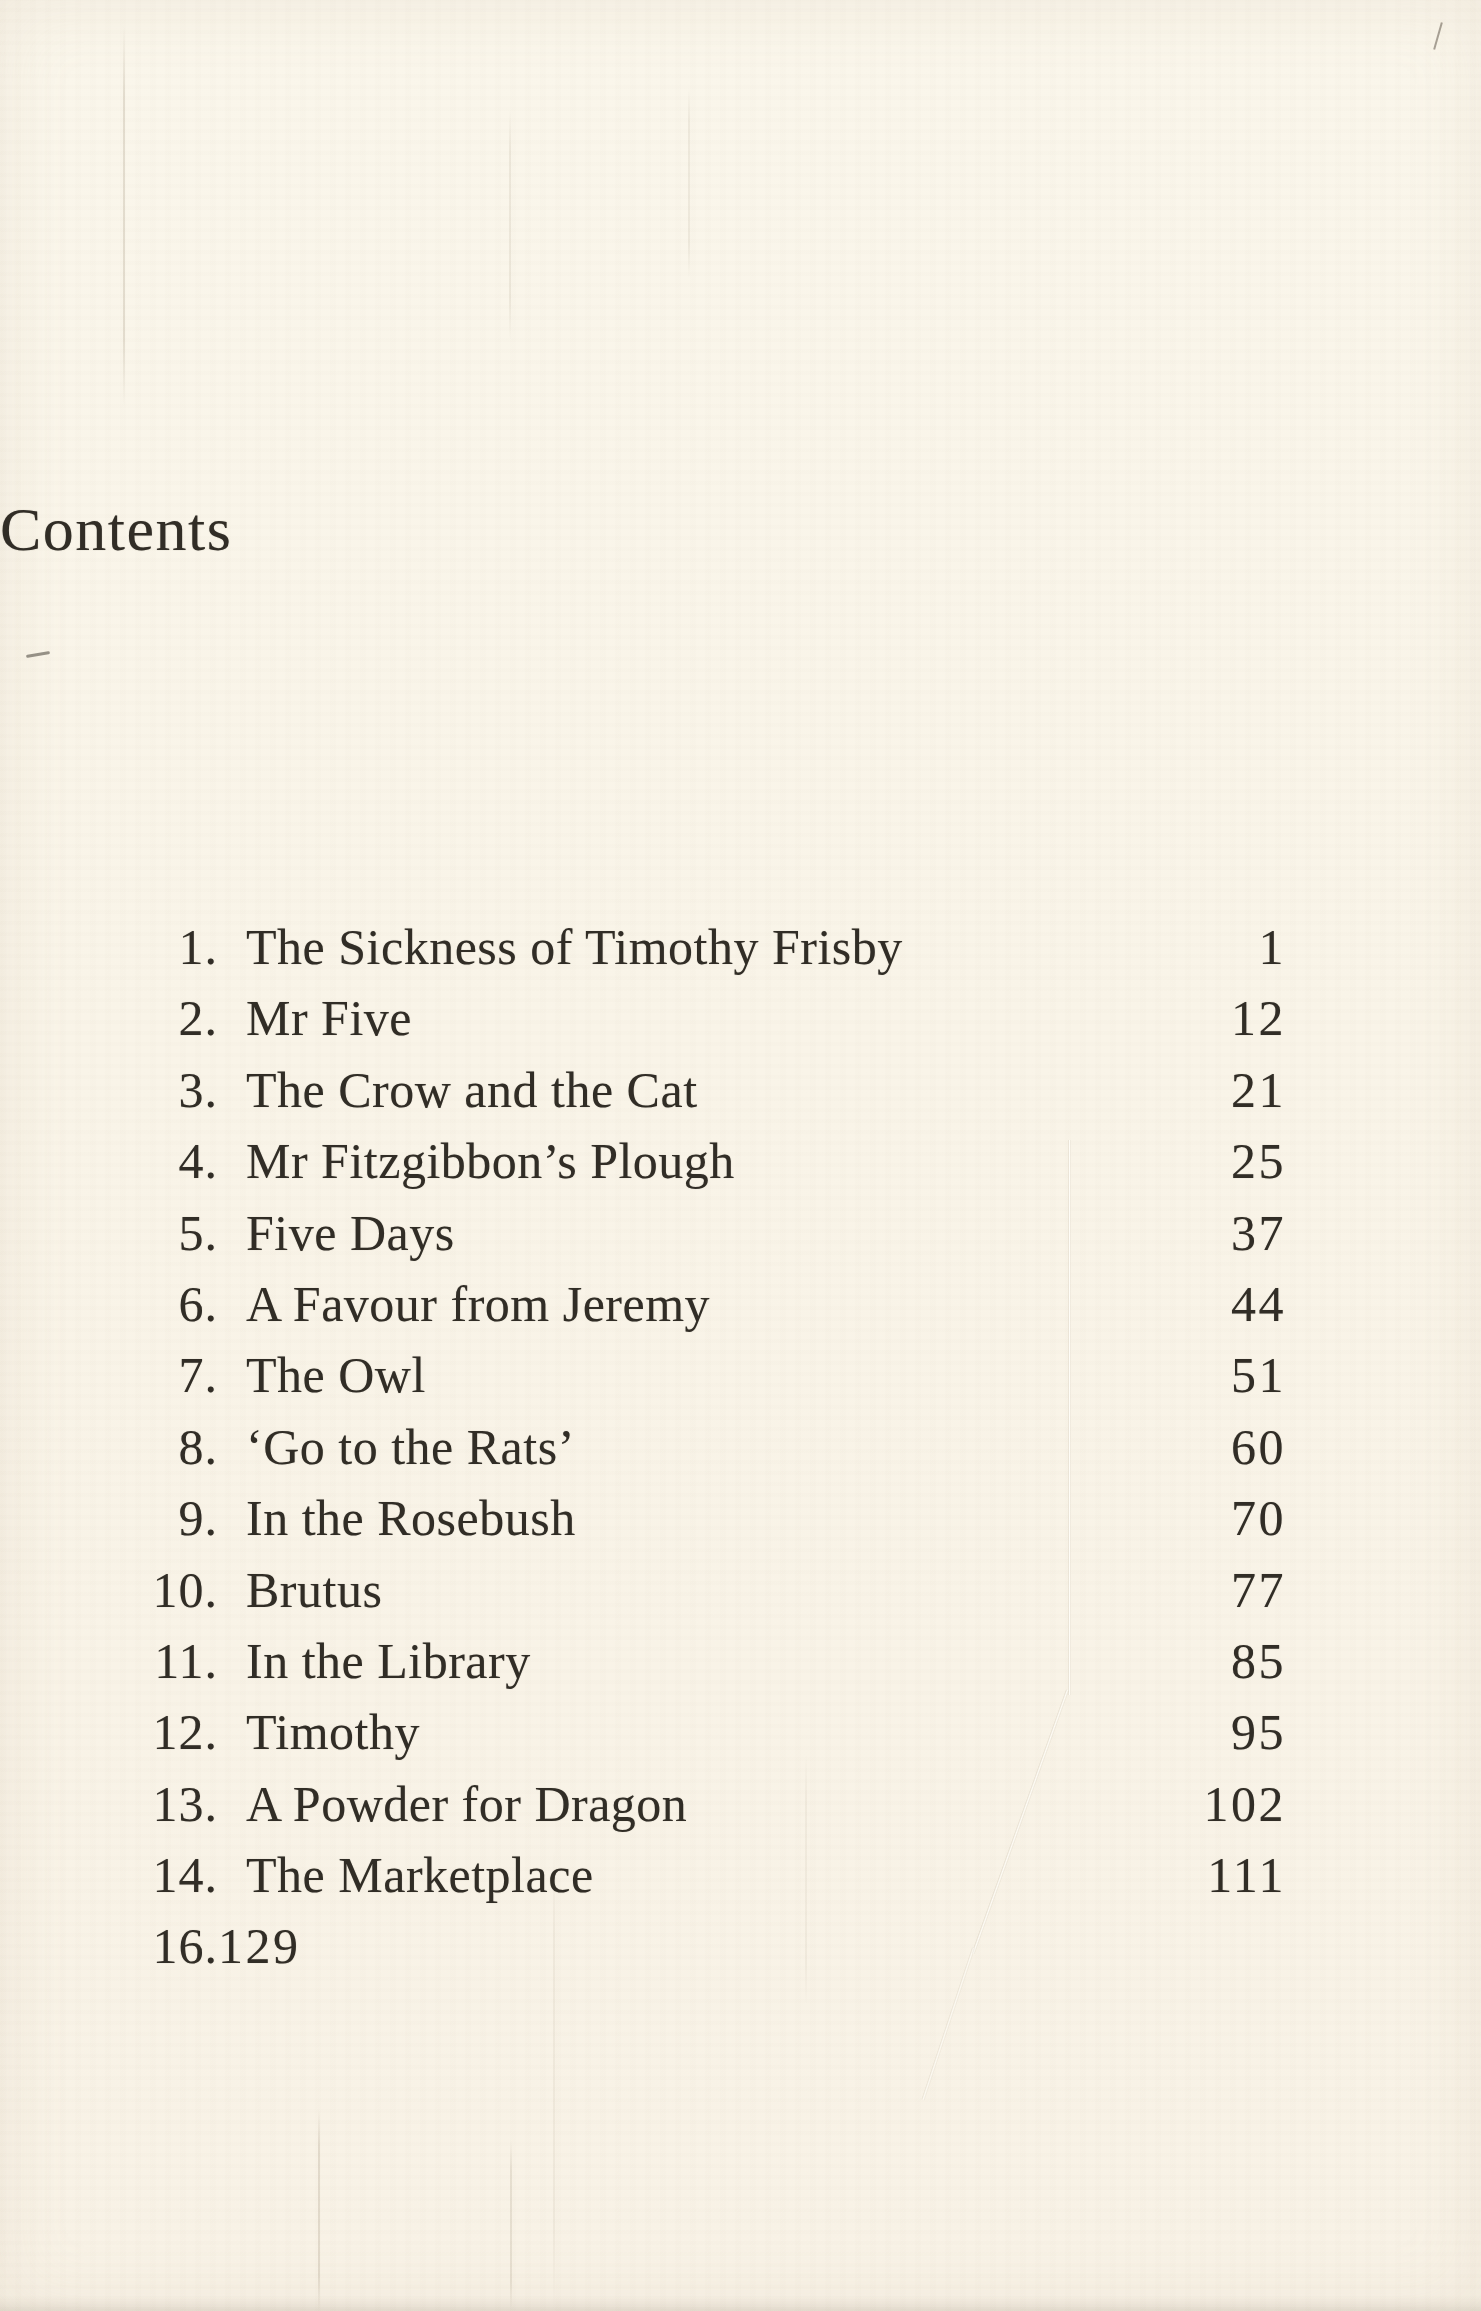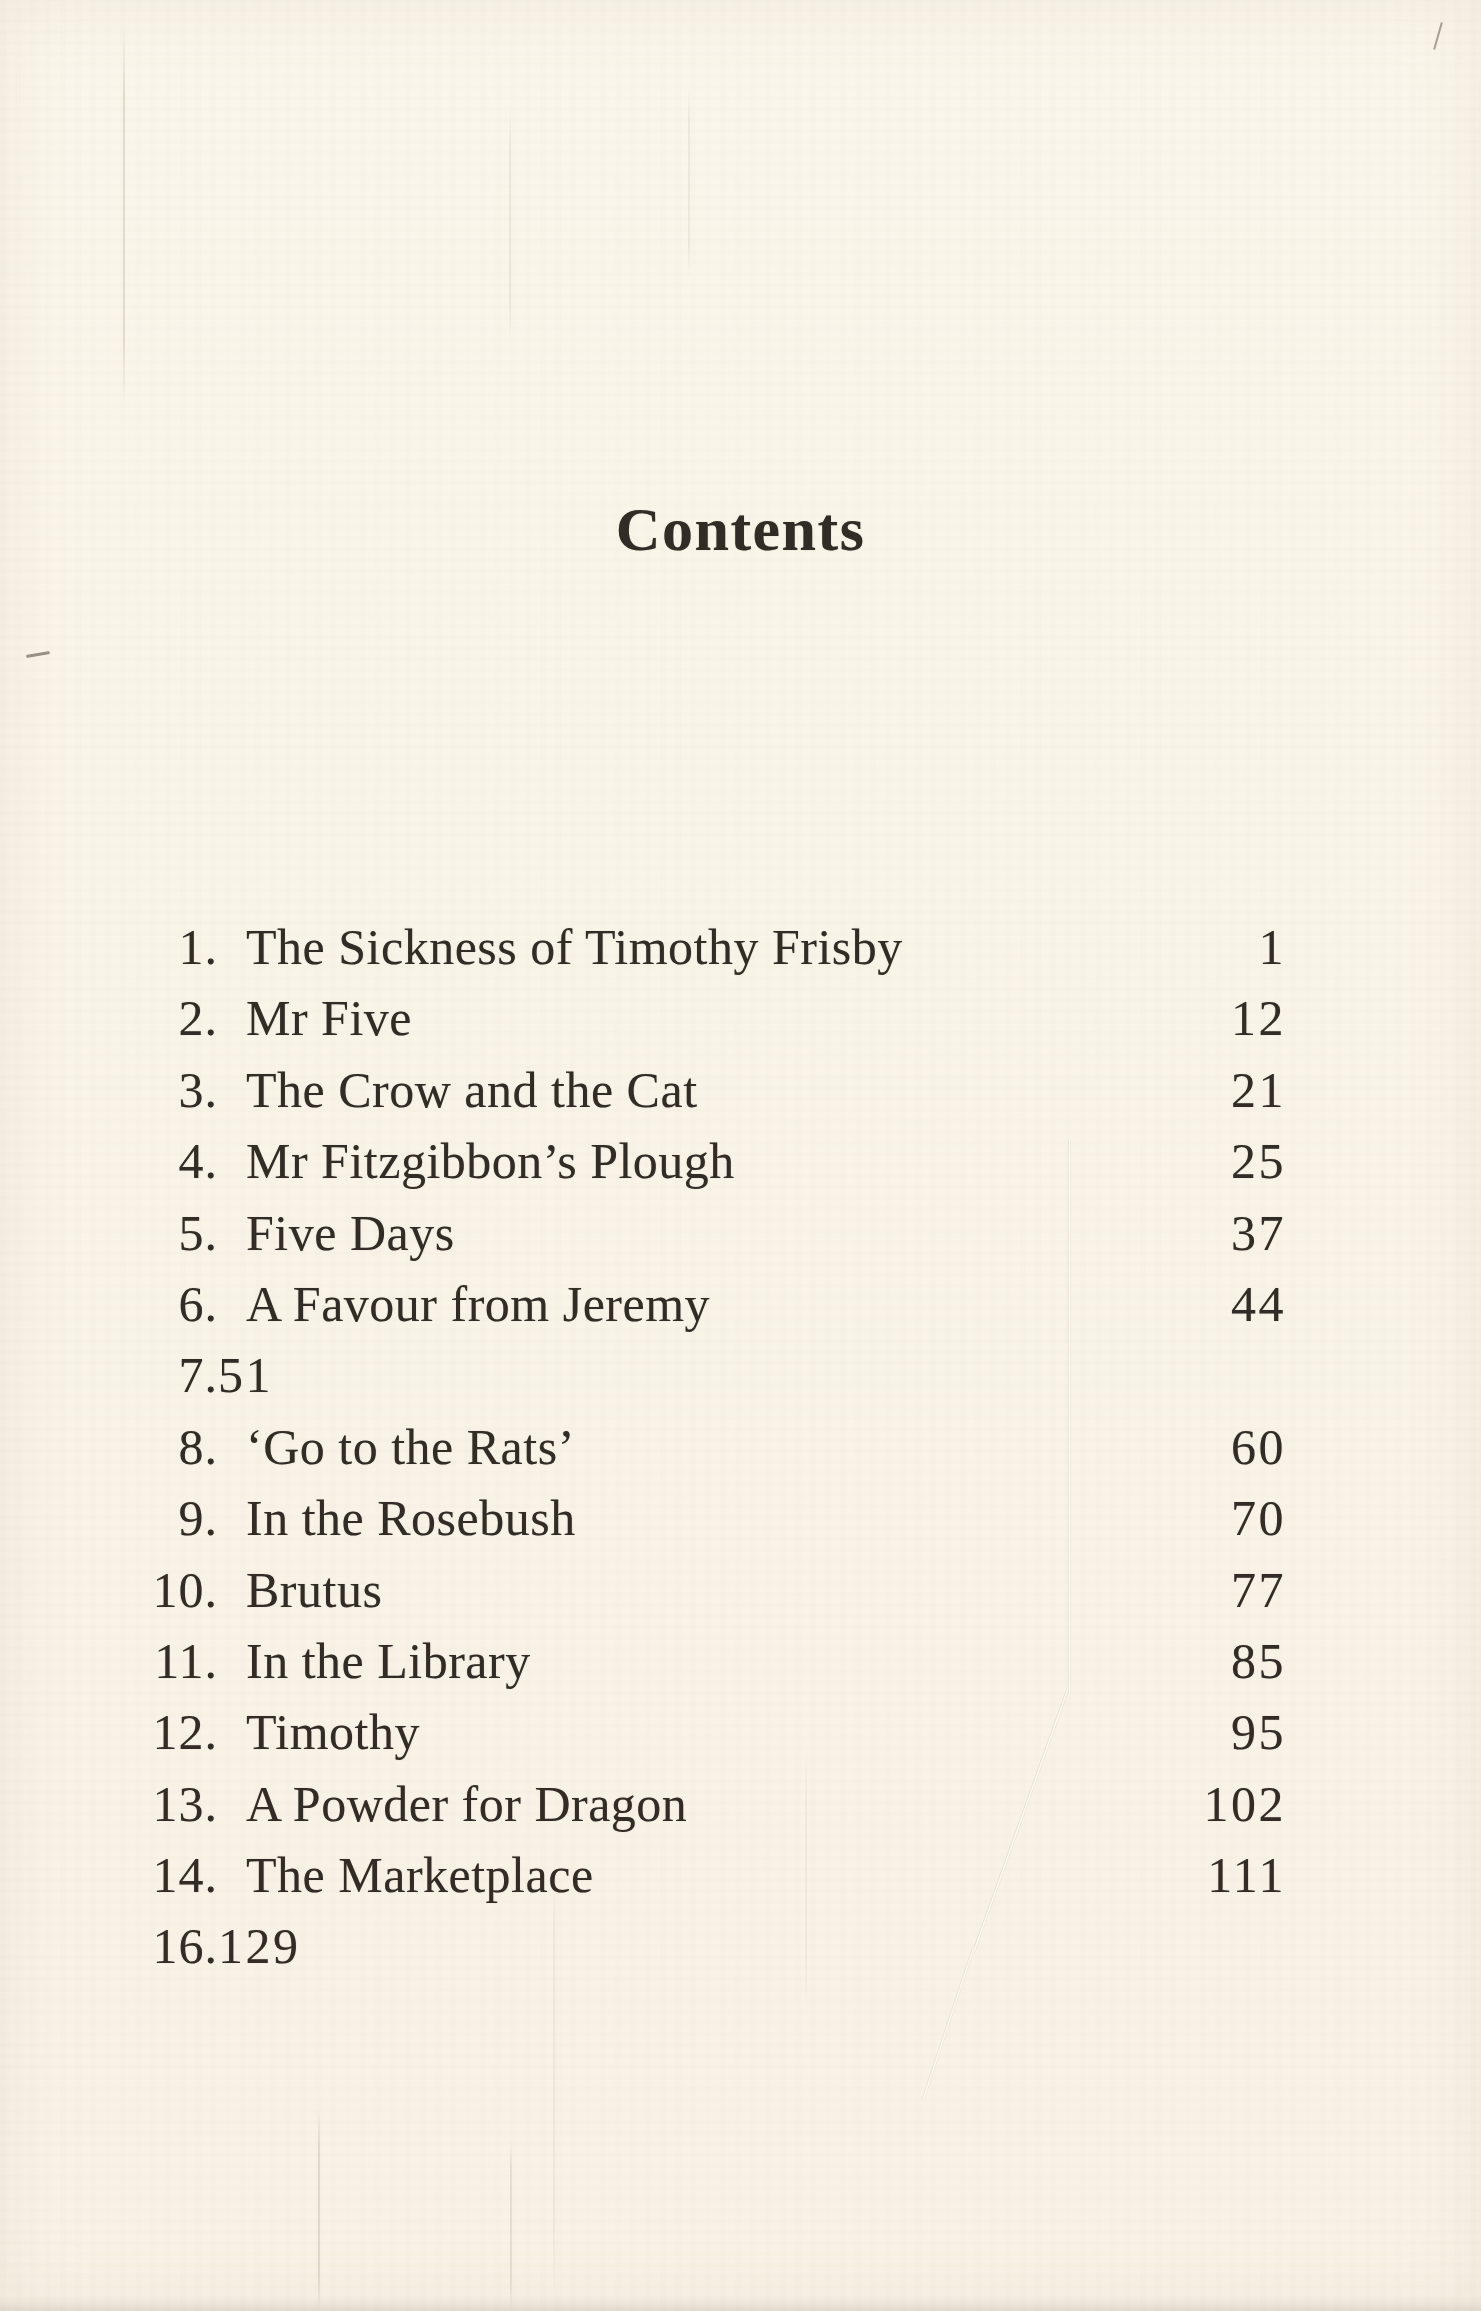--- a/index.html
+++ b/index.html
@@ -30,23 +30,22 @@
       repeating-linear-gradient(0deg, rgba(120,100,70,0.013) 0 4px, rgba(0,0,0,0) 4px 11px),
       repeating-linear-gradient(90deg, rgba(120,100,70,0.010) 0 6px, rgba(0,0,0,0) 6px 15px);
     pointer-events: none;
   }
   .heading {
     position: absolute;
     top: 494px;
     left: 0;
     width: 100%;
     margin: 0;
-    text-align: center;
     font-size: 62px;
-    font-weight: bold;
+    font-weight: normal;
     letter-spacing: 1.5px;
     line-height: 1.15;
     text-shadow: 0 0 1px rgba(50,45,35,0.35);
   }
   .toc {
     position: absolute;
     top: 912px;
     left: 140px;
     width: 1146px;
   }
@@ -163,20 +162,21 @@
         <span class="title">Five Days</span>
         <span class="pagenum">37</span>
       </div>
       <div class="row">
         <span class="num">6.</span>
         <span class="title">A Favour from Jeremy</span>
         <span class="pagenum">44</span>
       </div>
       <div class="row">
         <span class="num">7.</span>
+        <span class="title">The Owl</span>
         <span class="pagenum">51</span>
       </div>
       <div class="row">
         <span class="num">8.</span>
         <span class="title">‘Go to the Rats’</span>
         <span class="pagenum">60</span>
       </div>
       <div class="row">
         <span class="num">9.</span>
         <span class="title">In the Rosebush</span>

